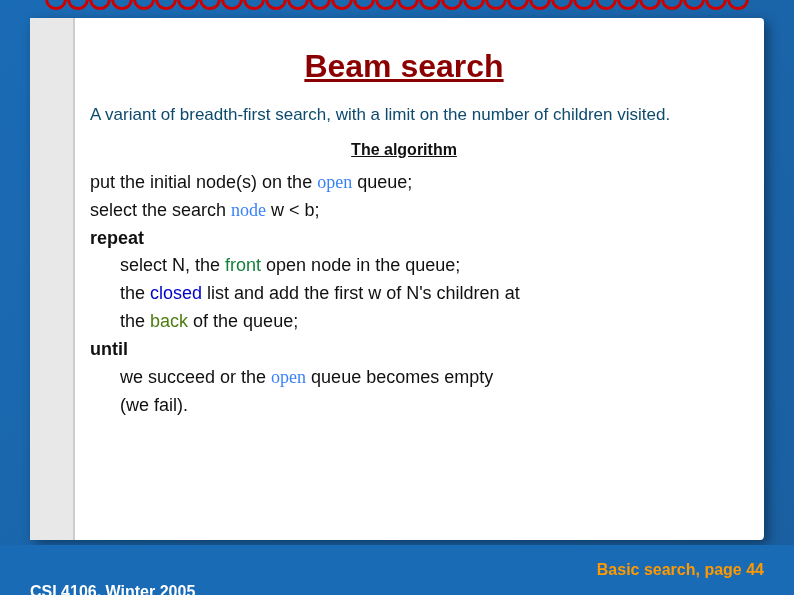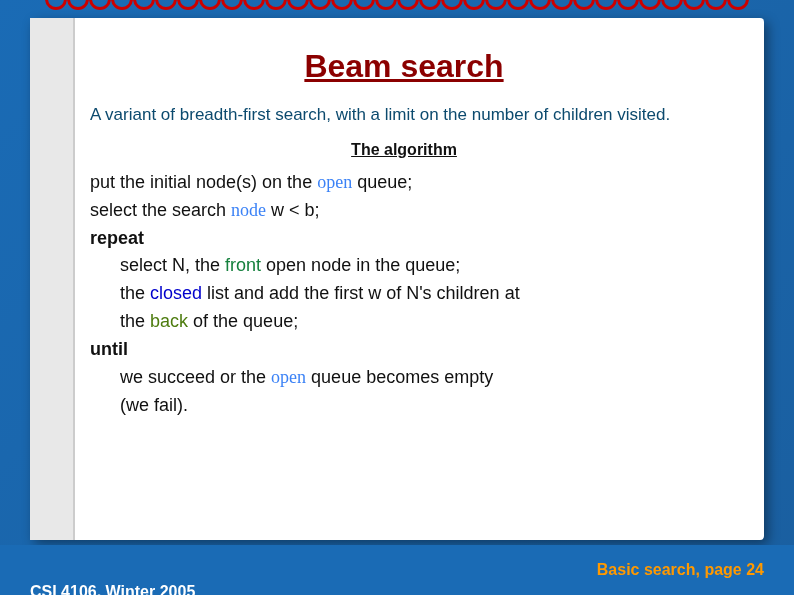--- a/index.html
+++ b/index.html
@@ -200,14 +200,14 @@
       <div class="indent">the <span class="back-color">back</span> of the queue;</div>
       <div><span class="bold-keyword">until</span></div>
       <div class="indent">we succeed or the <span class="open-color">open</span> queue becomes empty</div>
       <div class="indent">(we fail).</div>
     </div>
   </div>
 </div>
 
 <div class="footer">
   <span class="footer-left">CSI 4106, Winter 2005</span>
-  <span class="footer-right">Basic search, page 24</span>
+  <span class="footer-right">Basic search, page 44</span>
 </div>
 
 </body></html>

